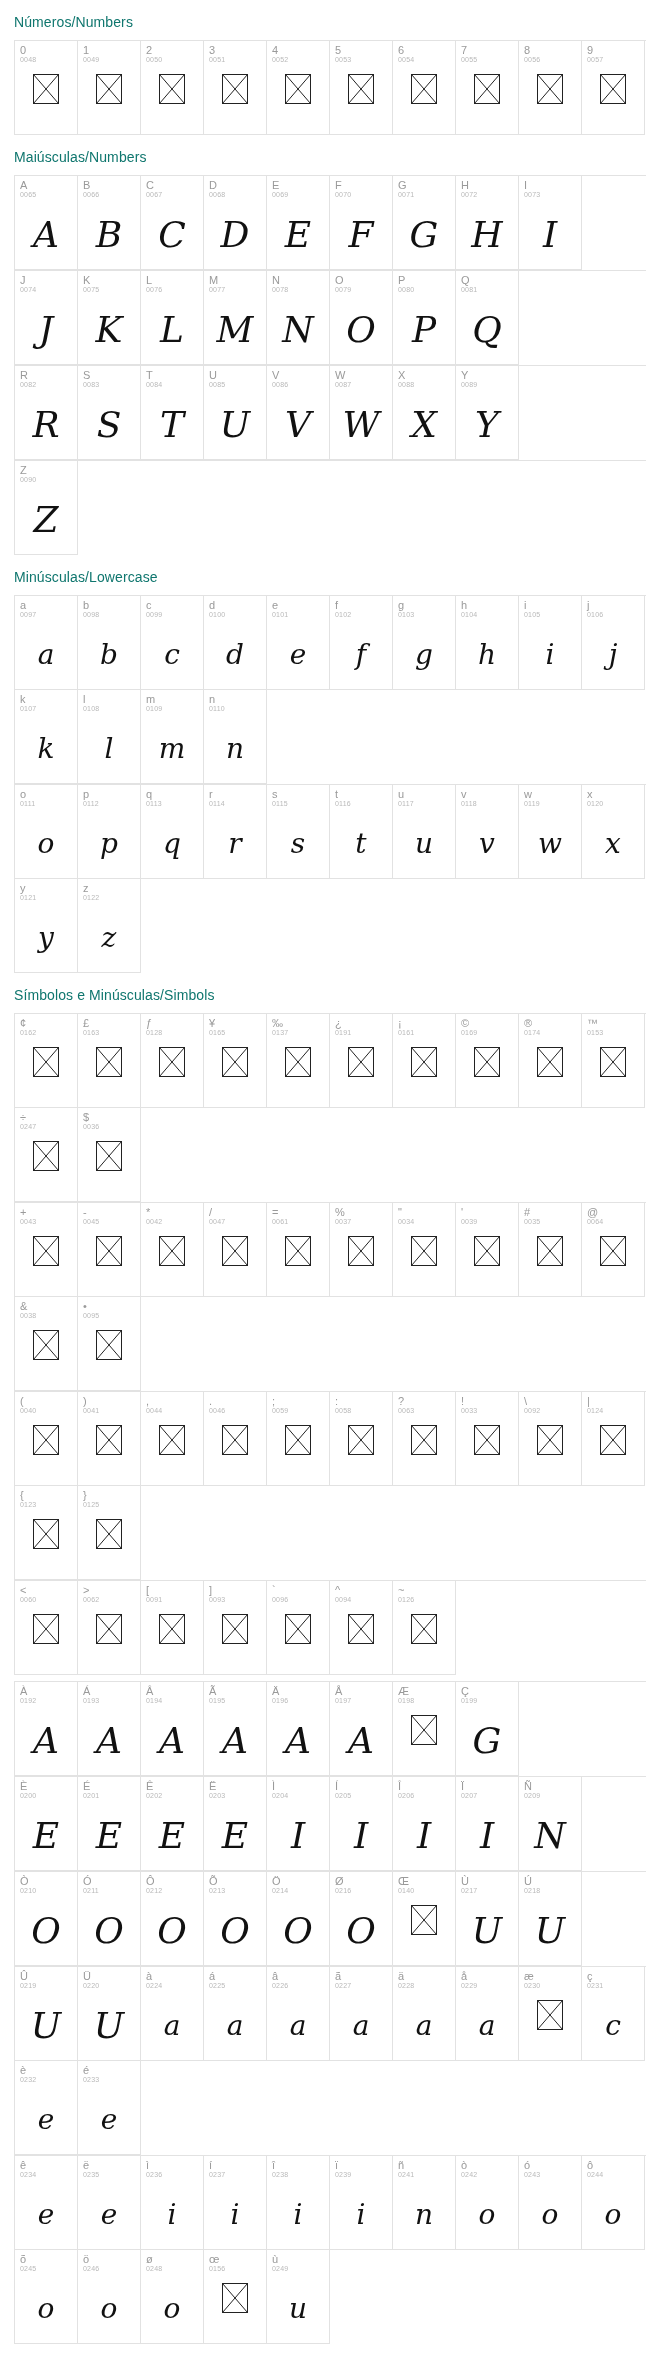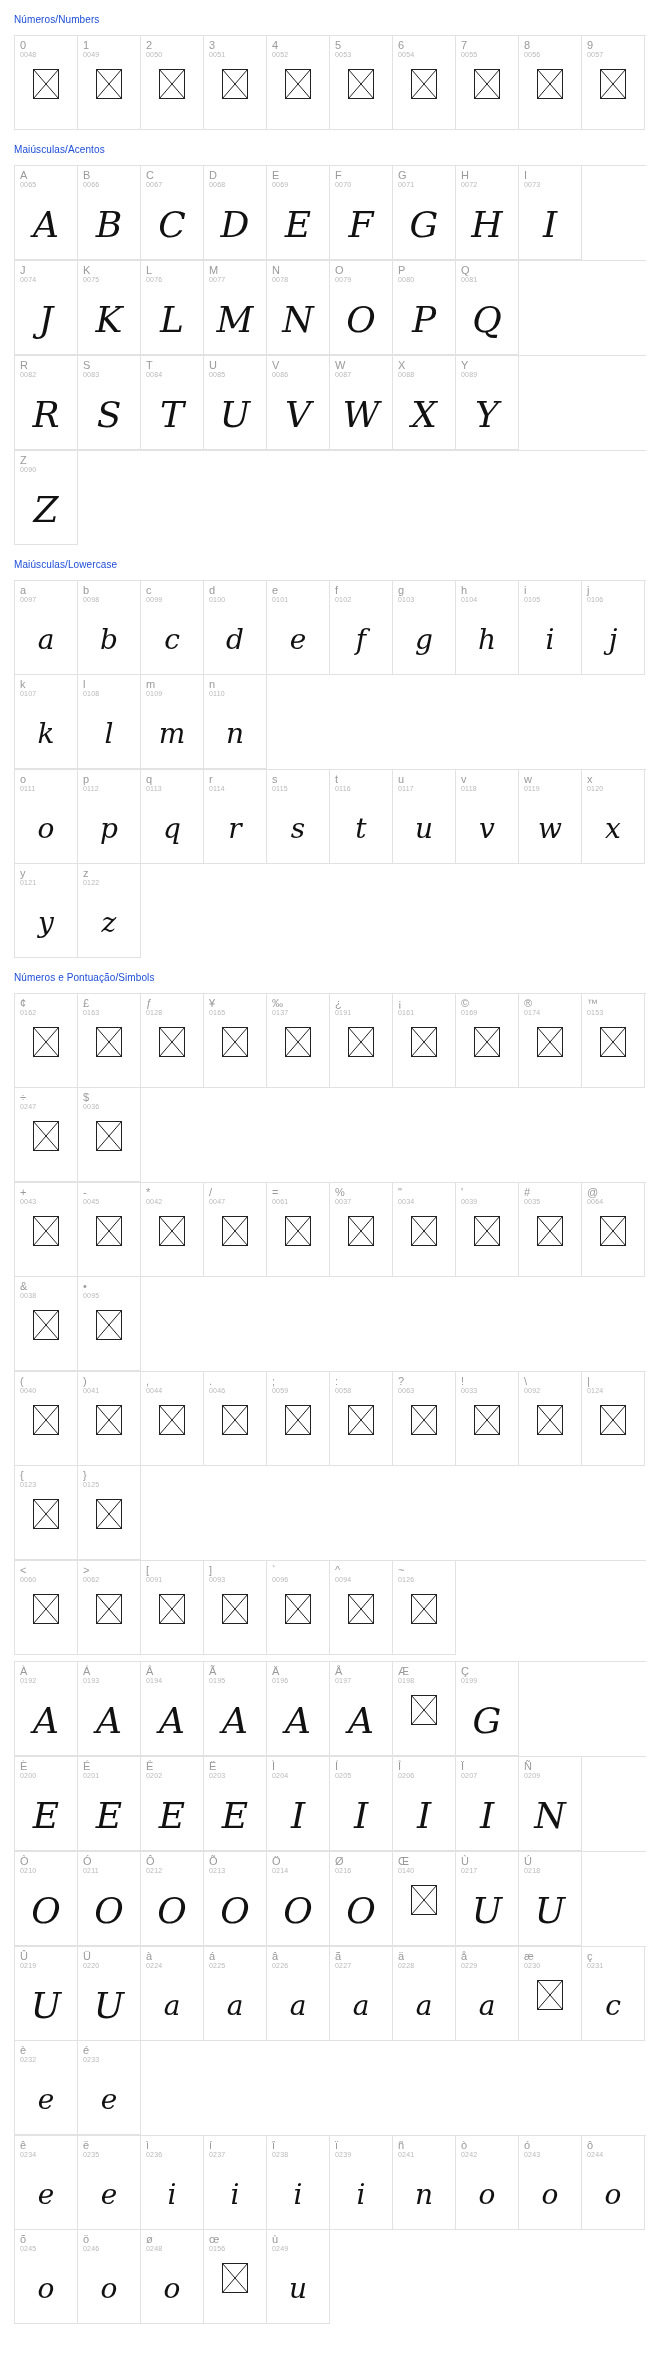--- a/index.html
+++ b/index.html
@@ -15,22 +15,22 @@
   }
   .page {
     width: 661px;
     box-sizing: border-box;
     padding: 0 14px 20px 14px;
   }
   .section {
     margin-bottom: 6px;
   }
   .section-title {
-    font-size: 10px;
-    color: #1d4ed8;
+    font-size: 14px;
+    color: #0f766e;
     font-weight: normal;
     margin: 14px 0 10px 0;
     letter-spacing: 0.1px;
   }
   .grid {
     display: flex;
     flex-wrap: wrap;
     border-left: 1px solid #e2e2e2;
     border-top: 1px solid #e2e2e2;
     width: 632px;
@@ -205,21 +205,21 @@
             <svg viewBox="0 0 26 30" width="26" height="30">
               <rect x="0.5" y="0.5" width="25" height="29" fill="none" stroke="#222" stroke-width="1"></rect>
               <line x1="0.5" y1="0.5" x2="25.5" y2="29.5" stroke="#222" stroke-width="1"></line>
               <line x1="25.5" y1="0.5" x2="0.5" y2="29.5" stroke="#222" stroke-width="1"></line>
             </svg>
           </span>
         </div>
       </div>
     </div>
     <div class="section">
-      <div class="section-title">Maiúsculas/Acentos</div>
+      <div class="section-title">Maiúsculas/Numbers</div>
       <div class="grid">
         <div class="cell">
           <span class="ch">A</span>
           <span class="code">0065</span>
           <span class="glyph">A</span>
         </div>
         <div class="cell">
           <span class="ch">B</span>
           <span class="code">0066</span>
           <span class="glyph">B</span>
@@ -346,21 +346,21 @@
       </div>
       <div class="grid">
         <div class="cell">
           <span class="ch">Z</span>
           <span class="code">0090</span>
           <span class="glyph">Z</span>
         </div>
       </div>
     </div>
     <div class="section">
-      <div class="section-title">Maiúsculas/Lowercase</div>
+      <div class="section-title">Minúsculas/Lowercase</div>
       <div class="grid">
         <div class="cell">
           <span class="ch">a</span>
           <span class="code">0097</span>
           <span class="glyph lower">a</span>
         </div>
         <div class="cell">
           <span class="ch">b</span>
           <span class="code">0098</span>
           <span class="glyph lower">b</span>
@@ -483,21 +483,21 @@
           <span class="glyph lower">y</span>
         </div>
         <div class="cell">
           <span class="ch">z</span>
           <span class="code">0122</span>
           <span class="glyph lower">z</span>
         </div>
       </div>
     </div>
     <div class="section">
-      <div class="section-title">Números e Pontuação/Simbols</div>
+      <div class="section-title">Símbolos e Minúsculas/Simbols</div>
       <div class="grid">
         <div class="cell">
           <span class="ch">¢</span>
           <span class="code">0162</span>
           <span class="notdef">
             <svg viewBox="0 0 26 30" width="26" height="30">
               <rect x="0.5" y="0.5" width="25" height="29" fill="none" stroke="#222" stroke-width="1"></rect>
               <line x1="0.5" y1="0.5" x2="25.5" y2="29.5" stroke="#222" stroke-width="1"></line>
               <line x1="25.5" y1="0.5" x2="0.5" y2="29.5" stroke="#222" stroke-width="1"></line>
             </svg>

